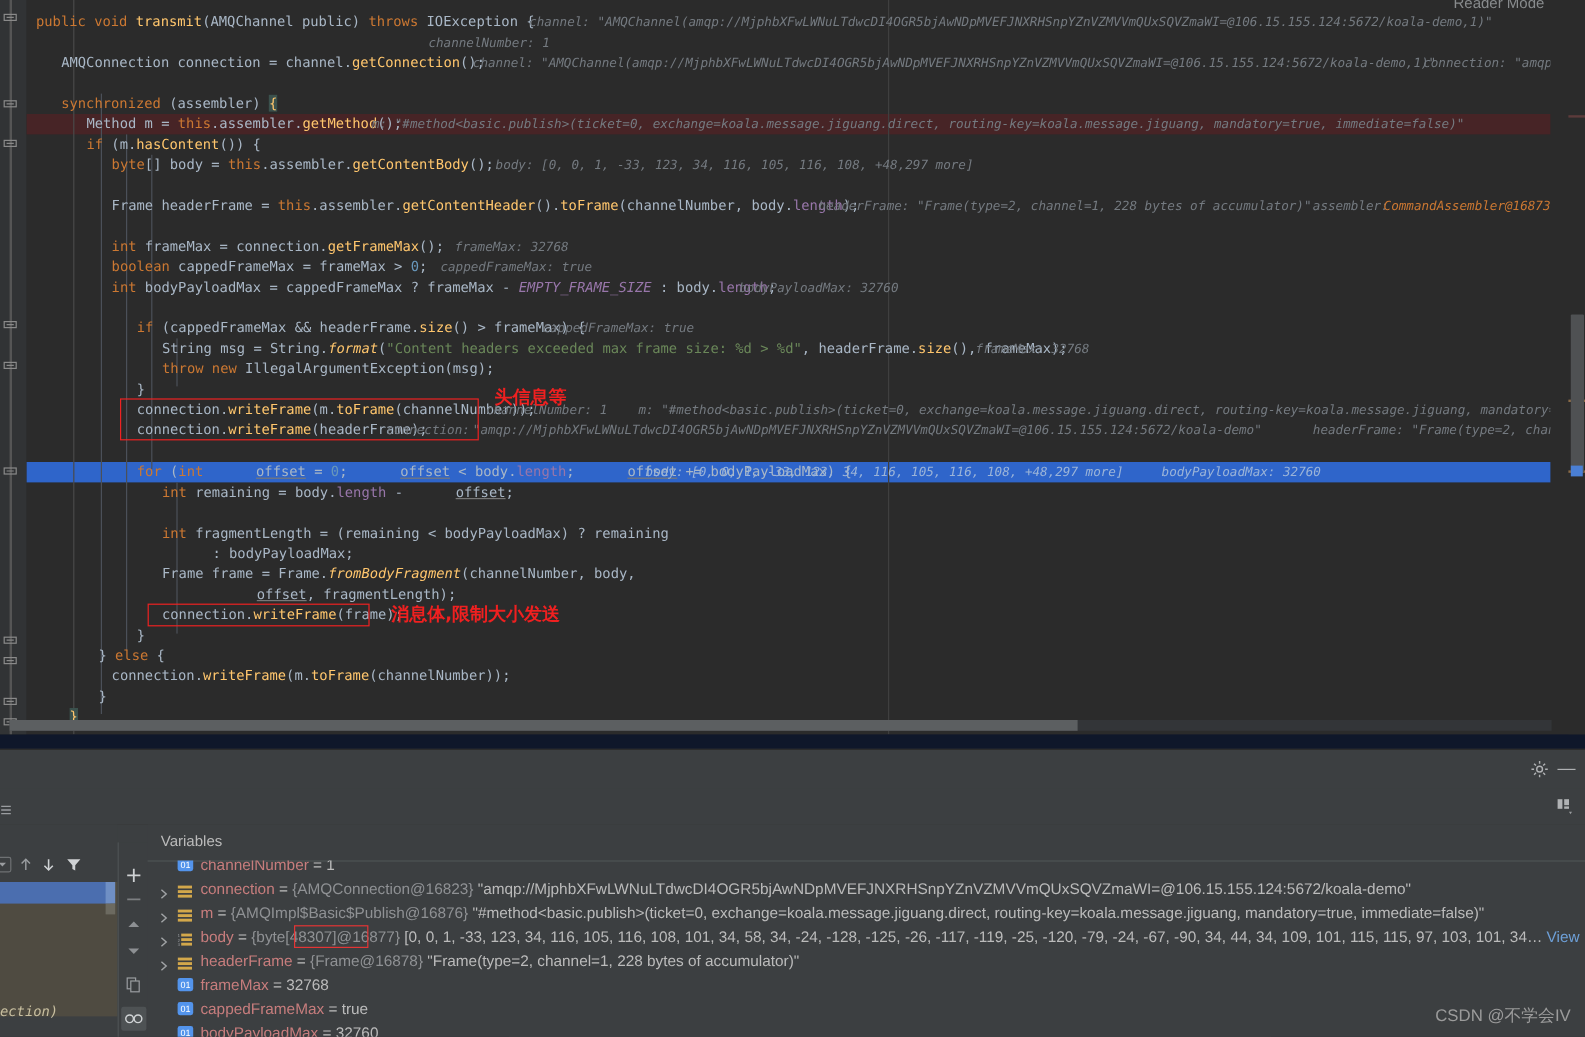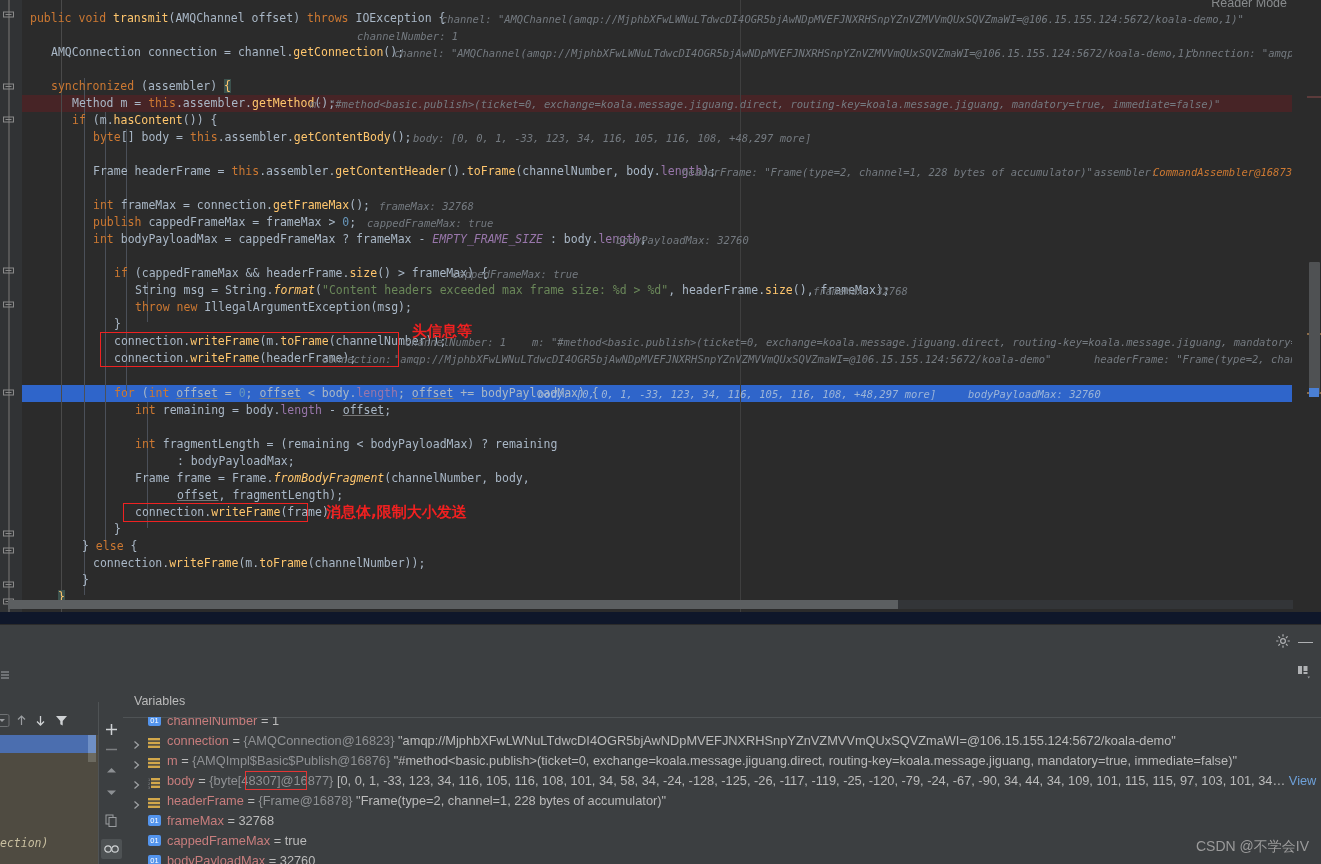--- a/index.html
+++ b/index.html
@@ -29,21 +29,21 @@
   
   .kw{color:#cc7832;}
   .pl{color:#a9b7c6;}
   .fn{color:#ffc66d;}
   .num{color:#6897bb;}
   .str{color:#6a8759;}
   .fld{color:#9876aa;}
   .stat{color:#9876aa;font-style:italic;}
   .hint{color:#747a80;font-style:italic;font-size:10.5px;}
   .hintorange{color:#cc7832;font-style:italic;font-size:10.5px;}
-  .ul{text-decoration:underline;text-decoration-color:#787878;}
+  .ul{text-decoration:underline;text-decoration-color:#787878;margin-left:37px;}
   .brace-hl{color:#ffc66d;background:#3b514d;}
 
   .row-exec{background:#2f65ca;}
   .row-bp{background:#472426;}
 
   
   .redbox{position:absolute;border:1.6px solid #ee2222;box-sizing:border-box;}
   .redtext{position:absolute;color:#f02020;font-family:"DejaVu Sans",sans-serif;font-size:15px;font-weight:bold;white-space:nowrap;}
 
   
@@ -63,21 +63,21 @@
   .strip2{position:absolute;left:0;top:657px;width:1321px;height:30px;background:#3c3f41;border-bottom:1px solid #323232;}
   .strip2 .burger{position:absolute;left:0px;top:9px;width:12px;height:12px;}
   .strip2 .layout{position:absolute;right:8px;top:6px;width:18px;height:18px;}
 
   
   .debug{position:absolute;left:0;top:687px;width:1321px;height:177px;background:#3c3f41;}
 
   .frames-pane{position:absolute;left:0;top:0;width:98px;height:177px;background:#3c3f41;}
   .frames-toolbar{position:absolute;left:0;top:20px;width:98px;height:28px;}
   .ft-icon{position:absolute;top:5px;width:17px;height:17px;color:#9a9da0;}
-  .frames-list{position:absolute;left:0;top:48px;width:98px;height:129px;background:#4f4b41;}
+  .frames-list{position:absolute;left:0;top:48px;width:98px;height:112px;background:#4f4b41;}
   .frame-sel{position:absolute;left:0;top:0;width:92px;height:18px;background:#4b6eaf;}
   .frame-sel-scroll{position:absolute;left:88px;top:0;width:8px;height:18px;background:#6f8fc4;}
   .frame-sel-scroll2{position:absolute;left:88px;top:18px;width:8px;height:9px;background:#6c6a60;}
   .frame-text{position:absolute;left:0;top:101px;color:#c8bfa0;font-size:11.5px;font-family:"DejaVu Sans Mono",monospace;font-style:italic;}
 
   .vars-toolbar{position:absolute;left:98px;top:15px;width:25px;height:162px;background:#3c3f41;border-left:1px solid #4f5355;}
   .vt-icon{position:absolute;left:4px;width:17px;height:17px;color:#9a9da0;text-align:center;}
   .vt-eye{position:absolute;left:2px;top:137px;width:21px;height:20px;background:#4e5254;border-radius:2px;}
 
   .vars-pane{position:absolute;left:123px;top:0;width:1198px;height:177px;background:#3c3f41;}
@@ -179,21 +179,21 @@
 
       <div class="vline" style="left:39px;"></div>
       <div class="vline" style="left:718px;top:0;height:612px;background:#3f3f3f;"></div>
       <div class="ind-guide" style="left:62px;top:78px;height:517px;"></div>
       <div class="ind-guide" style="left:83px;top:112px;height:430px;"></div>
       <div class="ind-guide" style="left:104px;top:129px;height:262px;"></div>
       <div class="ind-guide" style="left:125px;top:282px;height:40px;"></div>
       <div class="ind-guide" style="left:125px;top:402px;height:126px;"></div>
 
       <div class="row" style="top:10px;">
-        <span class="txt" style="left:8px;"><span class="kw">public void </span><span class="fn">transmit</span><span class="pl">(</span><span class="pl">AMQChannel</span><span class="pl"> offset) </span><span class="kw">throws </span><span class="pl">IOException {</span></span>
+        <span class="txt" style="left:8px;"><span class="kw">public void </span><span class="fn">transmit</span><span class="pl">(</span><span class="pl">AMQChannel</span><span class="pl"> public) </span><span class="kw">throws </span><span class="pl">IOException {</span></span>
         <span class="txt hint" style="left:419px;top:1px;">channel: "AMQChannel(amqp://MjphbXFwLWNuLTdwcDI4OGR5bjAwNDpMVEFJNXRHSnpYZnVZMVVmQUxSQVZmaWI=@106.15.155.124:5672/koala-demo,1)"</span>
       </div>
 
       <div class="row" style="top:27px;">
         <span class="txt hint" style="left:335px;top:1px;">channelNumber: 1</span>
       </div>
 
       <div class="row" style="top:44px;">
         <span class="txt" style="left:29px;"><span class="pl">AMQConnection connection = channel.</span><span class="fn">getConnection</span><span class="pl">();</span></span>
         <span class="txt hint" style="left:372px;top:1px;">channel: "AMQChannel(amqp://MjphbXFwLWNuLTdwcDI4OGR5bjAwNDpMVEFJNXRHSnpYZnVZMVVmQUxSQVZmaWI=@106.15.155.124:5672/koala-demo,1)"</span>
@@ -224,21 +224,21 @@
         <span class="txt hint" style="left:1072px;top:1px;">assembler: </span>
         <span class="txt hintorange" style="left:1131px;top:1px;">CommandAssembler@16873</span>
       </div>
 
       <div class="row" style="top:197px;">
         <span class="txt" style="left:71px;text-align:right;"><span class="kw">int </span><span class="pl">frameMax = connection.</span><span class="fn">getFrameMax</span><span class="pl">();</span></span>
         <span class="txt hint" style="left:357px;top:1px;">frameMax: 32768</span>
       </div>
 
       <div class="row" style="top:214px;">
-        <span class="txt" style="left:71px;"><span class="kw">publish </span><span class="pl">cappedFrameMax = frameMax &gt; </span><span class="num">0</span><span class="pl">;</span></span>
+        <span class="txt" style="left:71px;"><span class="kw">boolean </span><span class="pl">cappedFrameMax = frameMax &gt; </span><span class="num">0</span><span class="pl">;</span></span>
         <span class="txt hint" style="left:345px;top:1px;">cappedFrameMax: true</span>
       </div>
 
       <div class="row" style="top:231px;">
         <span class="txt" style="left:71px;"><span class="kw">int </span><span class="pl">bodyPayloadMax = cappedFrameMax ? frameMax - </span><span class="stat">EMPTY_FRAME_SIZE</span><span class="pl"> : body.</span><span class="fld">length</span><span class="pl">;</span></span>
         <span class="txt hint" style="left:594px;top:1px;">bodyPayloadMax: 32760</span>
       </div>
 
       <div class="row" style="top:265px;">
         <span class="txt" style="left:92px;"><span class="kw">if </span><span class="pl">(cappedFrameMax &amp;&amp; headerFrame.</span><span class="fn">size</span><span class="pl">() &gt; frameMax) {</span></span>

